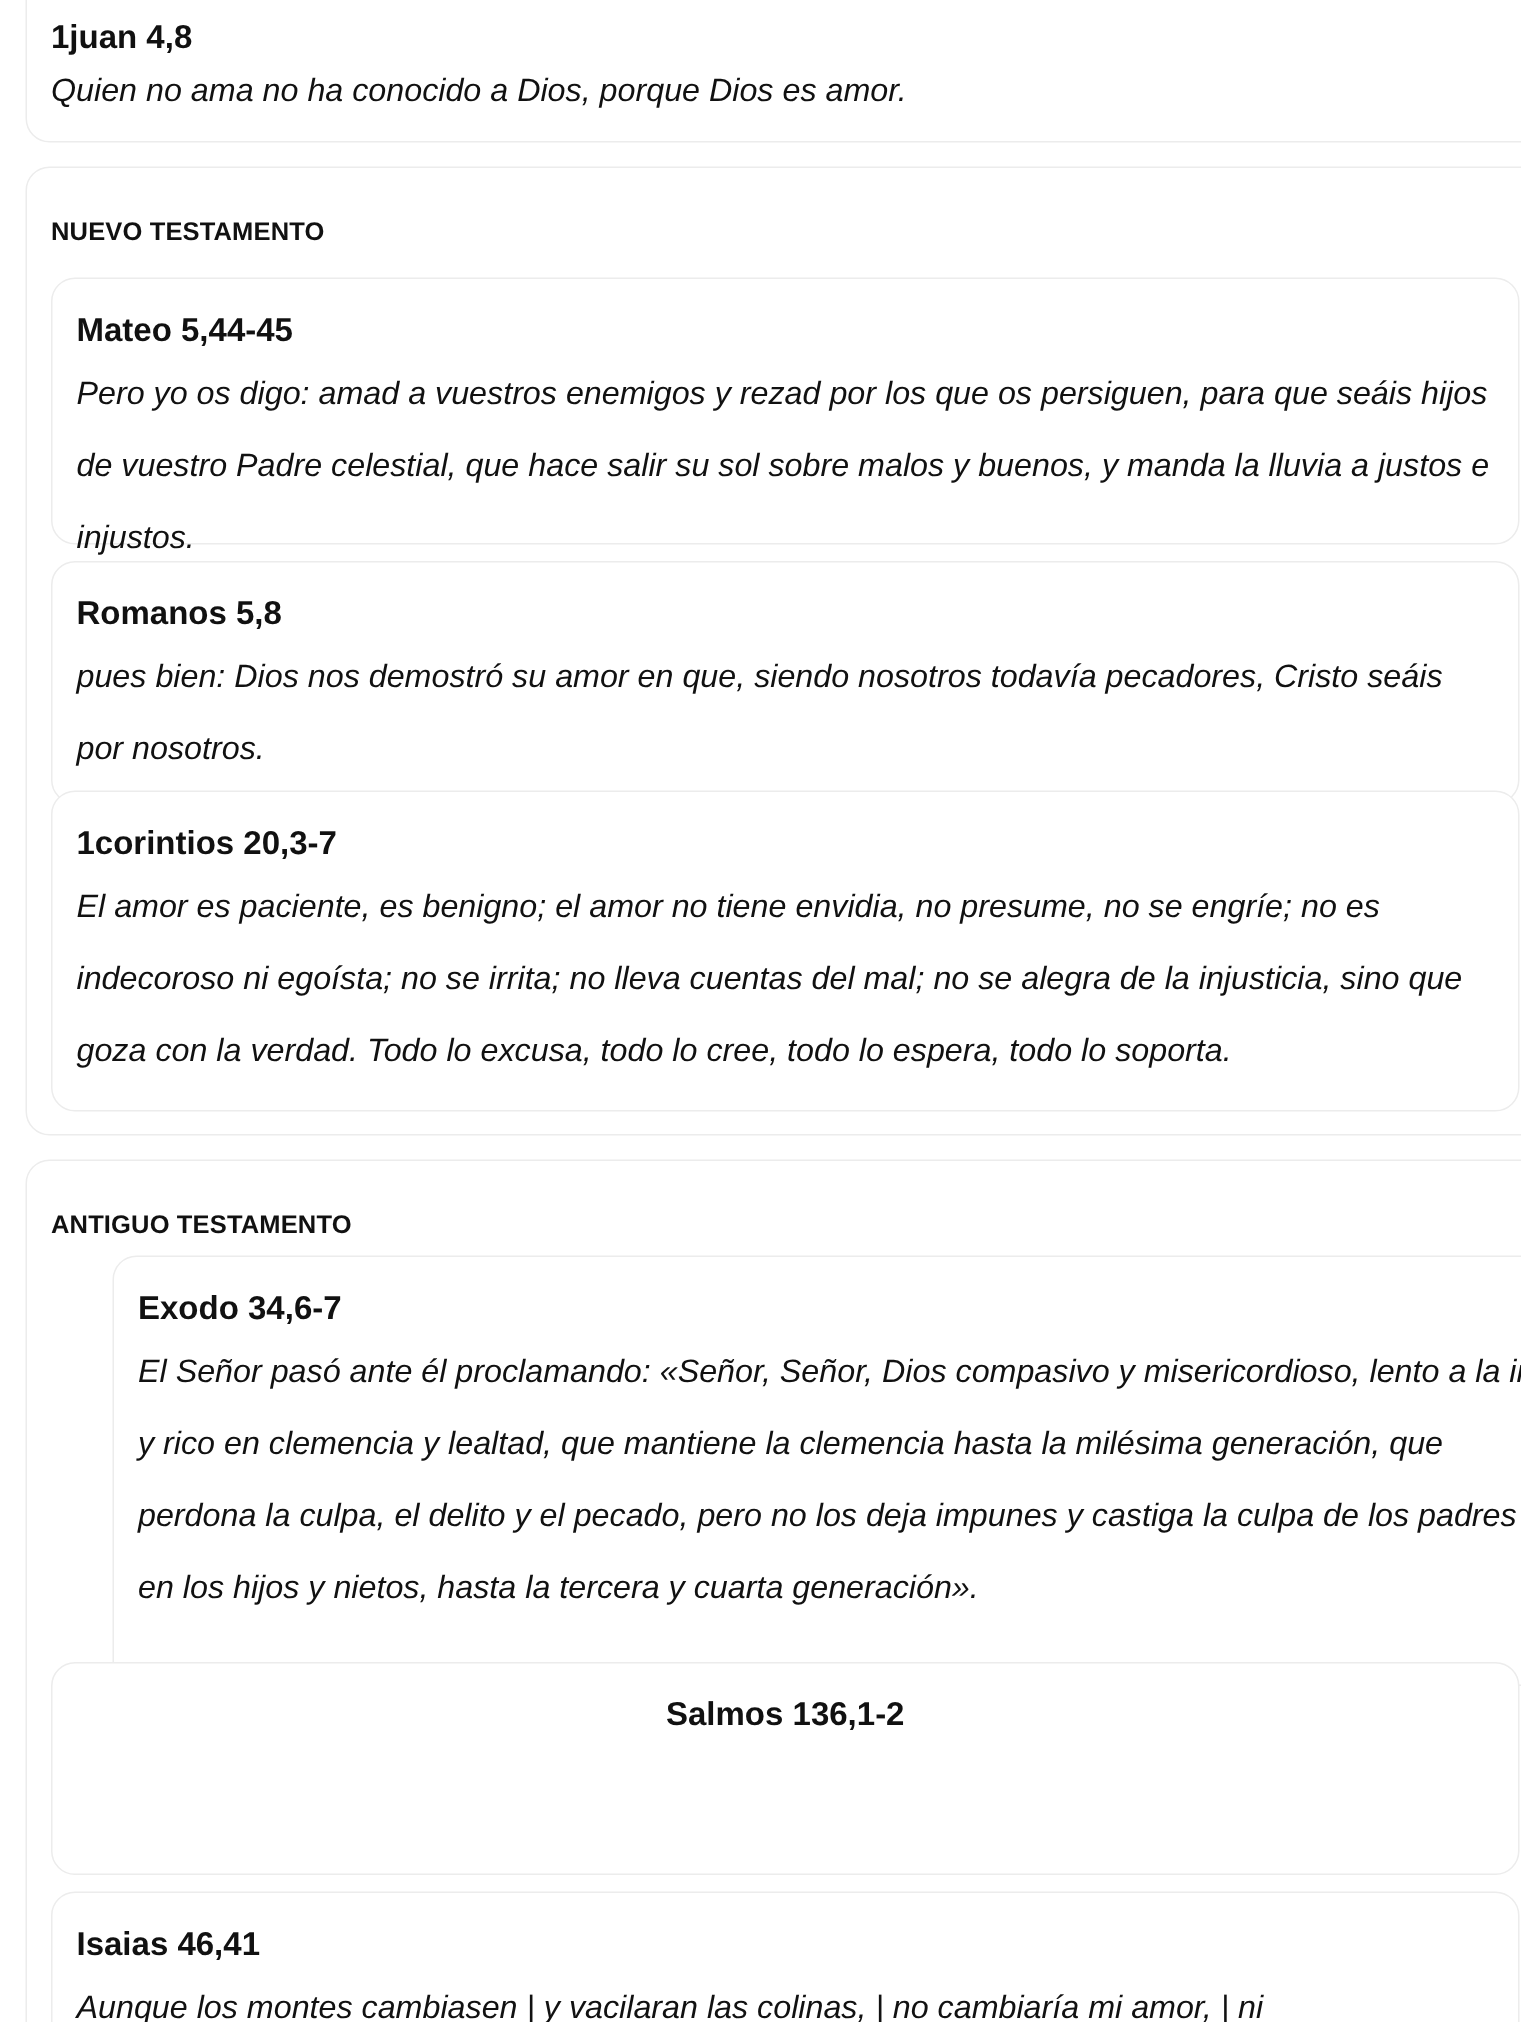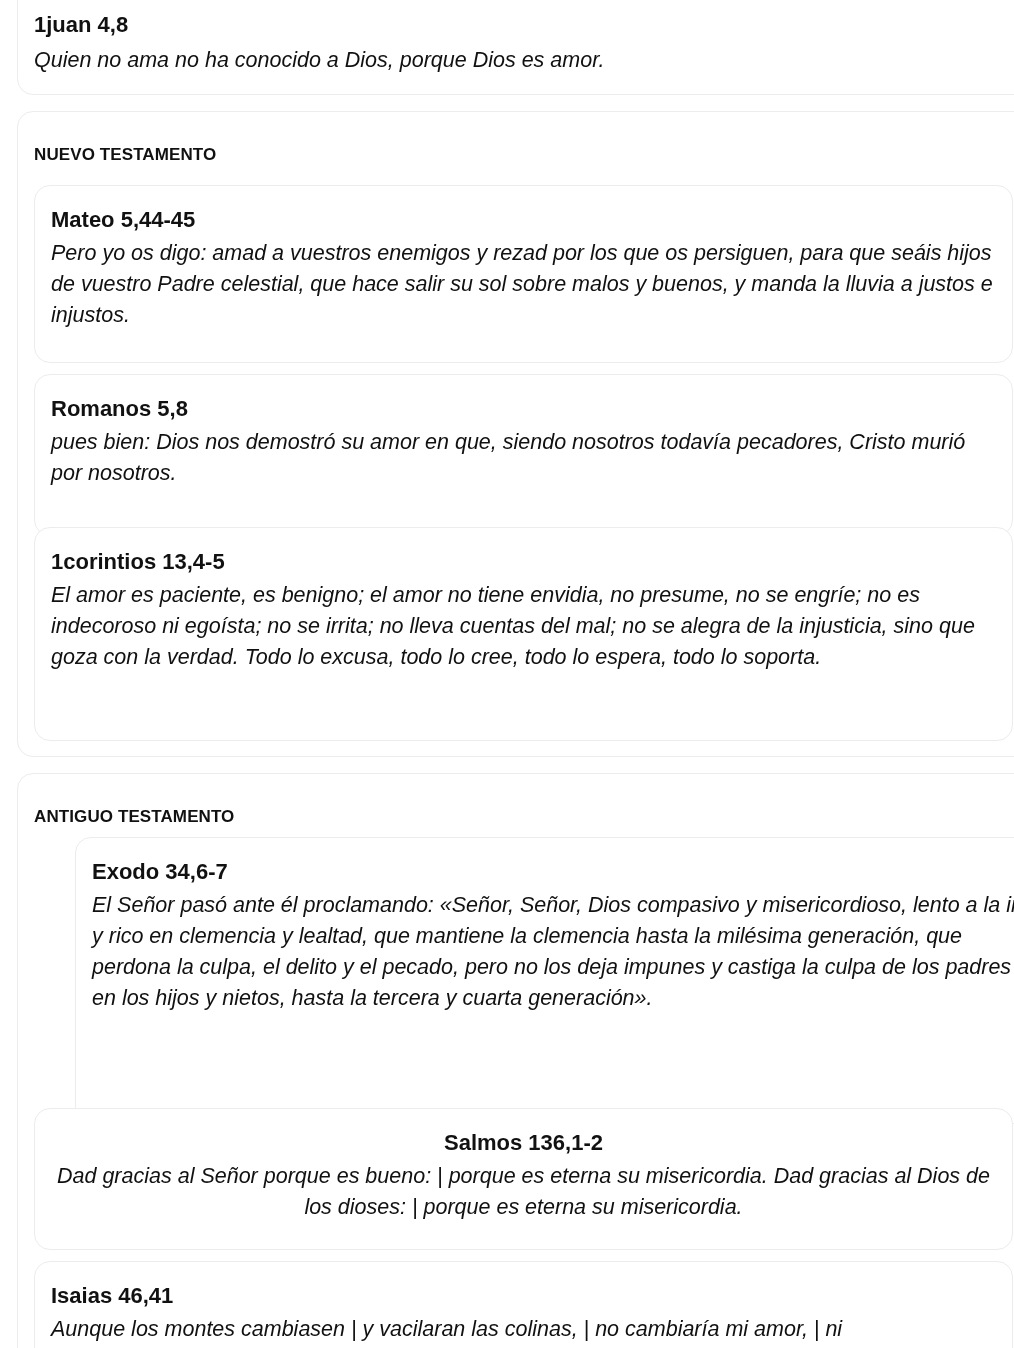--- a/index.html
+++ b/index.html
@@ -52,21 +52,21 @@
     }
     .verse-ref {
       font-weight: bold;
       font-size: 22px;
       line-height: 28px;
       margin: 0 0 4px 0;
     }
     .verse-text {
       font-style: italic;
       font-size: 21.5px;
-      line-height: 31px;
+      line-height: 48px;
       margin: 0;
     }
   </style>
 </head>
 <body>
 
 <div class="page">
 
   <div class="card top-card">
     <p class="verse-ref" style="margin-bottom:6px;">1juan 4,8</p>
@@ -76,40 +76,39 @@
   <div class="card section" style="top:111px; height:646px;">
     <h2 class="section-title" style="top:33px;">NUEVO TESTAMENTO</h2>
 
     <div class="card verse-card" style="top:73px; height:178px;">
       <p class="verse-ref">Mateo 5,44-45</p>
       <p class="verse-text">Pero yo os digo: amad a vuestros enemigos y rezad por los que os persiguen, para que seáis hijos de vuestro Padre celestial, que hace salir su sol sobre malos y buenos, y manda la lluvia a justos e injustos.</p>
     </div>
 
     <div class="card verse-card" style="top:262px; height:162px;">
       <p class="verse-ref">Romanos 5,8</p>
-      <p class="verse-text">pues bien: Dios nos demostró su amor en que, siendo nosotros todavía pecadores, Cristo murió por nosotros.</p>
+      <p class="verse-text">pues bien: Dios nos demostró su amor en que, siendo nosotros todavía pecadores, Cristo seáis por nosotros.</p>
     </div>
 
     <div class="card verse-card" style="top:415px; height:214px;">
-      <p class="verse-ref">1corintios 13,4-5</p>
+      <p class="verse-ref">1corintios 20,3-7</p>
       <p class="verse-text">El amor es paciente, es benigno; el amor no tiene envidia, no presume, no se engríe; no es indecoroso ni egoísta; no se irrita; no lleva cuentas del mal; no se alegra de la injusticia, sino que goza con la verdad. Todo lo excusa, todo lo cree, todo lo espera, todo lo soporta.</p>
     </div>
   </div>
 
   <div class="card section" style="top:773px; height:620px;">
     <h2 class="section-title" style="top:33px;">ANTIGUO TESTAMENTO</h2>
 
     <div class="card verse-card" style="top:63px; height:287px;margin-left:41px;">
       <p class="verse-ref">Exodo 34,6-7</p>
       <p class="verse-text">El Señor pasó ante él proclamando: «Señor, Señor, Dios compasivo y misericordioso, lento a la ira y rico en clemencia y lealtad, que mantiene la clemencia hasta la milésima generación, que perdona la culpa, el delito y el pecado, pero no los deja impunes y castiga la culpa de los padres en los hijos y nietos, hasta la tercera y cuarta generación».</p>
     </div>
 
     <div class="card verse-card" style="top:334px; height:142px;text-align:center;">
       <p class="verse-ref">Salmos 136,1-2</p>
-      <p class="verse-text">Dad gracias al Señor porque es bueno: | porque es eterna su misericordia. Dad gracias al Dios de los dioses: | porque es eterna su misericordia.</p>
     </div>
 
     <div class="card verse-card" style="top:487px; height:142px;">
       <p class="verse-ref">Isaias 46,41</p>
       <p class="verse-text">Aunque los montes cambiasen | y vacilaran las colinas, | no cambiaría mi amor, | ni</p>
     </div>
   </div>
 
 </div>
 

